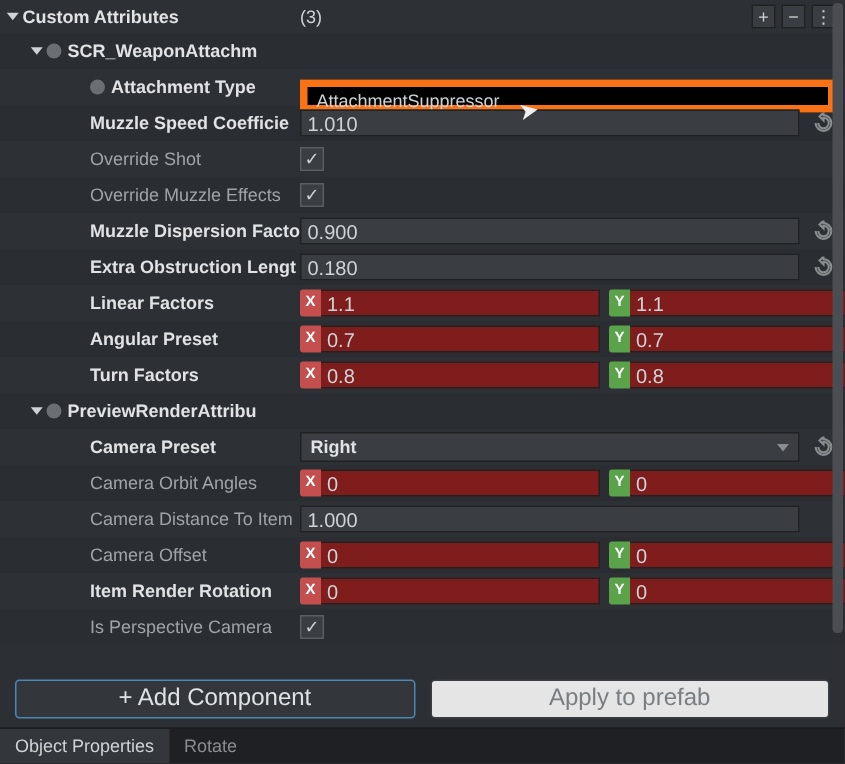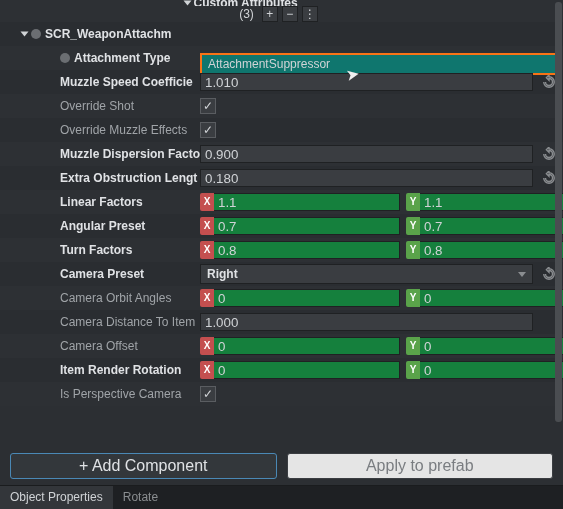--- a/index.html
+++ b/index.html
@@ -29,21 +29,21 @@
     overflow: hidden;
     position: relative;
   }
   .panel { display:flex; flex-direction:column; height:100%; }
   .rows { flex: 1; overflow:hidden; }
   .row {
     display:flex; align-items:center;
     height:24px;
     padding-right:6px;
   }
-  .row.header { height:22px;flex-direction:column; }
+  .row.header { height:22px; }
   .row:nth-child(odd){ background: #2d3034; }
   .row:nth-child(even){ background: #2a2d31; }
   .label-col {
     width: 200px; min-width:200px;
     display:flex; align-items:center; gap:4px;
     padding-left:4px;
     overflow:hidden;
     white-space:nowrap;
   }
   .value-col {
@@ -69,39 +69,39 @@
   .input {
     height:18px;
     background:#3a3d41;
     border:1px solid #1f2123;
     color:var(--text);
     padding:0 4px;
     font:12px/16px inherit;
   }
   .input.full { flex:1; }
   .display-field {
-    flex:1; height:22px; background:#0f766e;
-    border:2px solid #f97316; color:var(--text);
+    flex:1; height:22px; background:#000000;
+    border:5px solid #f97316; color:var(--text);
     padding:2px 6px;
     margin-top:12px;
   }
   .vec-group { display:flex; gap:6px; flex:1; }
   .vec { display:flex; align-items:center; flex:1; }
   .vec .tag {
     width:14px; height:18px;
     display:flex; align-items:center; justify-content:center;
     color:#fff; font-size:10px; font-weight:600;
     border-radius:2px 0 0 2px;
   }
   .vec .tag.x { background: var(--accent-red); }
   .vec .tag.y { background: var(--accent-green); }
   .vec input {
     flex:1; min-width:0;
     height:18px;
-    background:#15803d; border:1px solid #1f2123; border-left:none;
+    background:#7f1d1d; border:1px solid #1f2123; border-left:none;
     color:var(--text);
     padding:0 4px; font:12px/16px inherit;
   }
   .checkbox {
     width:16px; height:16px;
     background:#3a3d41; border:1px solid #5a5d61;
     display:flex; align-items:center; justify-content:center;
     color:#d0d3d6; font-size:12px;
   }
   .reset-btn {
@@ -329,20 +329,28 @@
           <div class="vec">
               <span class="tag y">Y</span>
               <input value="0.8" style="">
             </div>
 
         </div>
 
       </div>
     </div>
 
+    <div class="row">
+      <div class="label-col">
+        <span class="arrow level1"></span>
+        <span class="bullet"></span>
+        <span class="bold">PreviewRenderAttribu</span>
+      </div>
+      <div class="value-col"></div>
+    </div>
 
     <div class="row">
       <div class="label-col indent2">
         <span class="bold">Camera Preset</span>
       </div>
       <div class="value-col">
         <div class="dropdown">
           <span>Right</span>
           <span class="chev"></span>
         </div>

